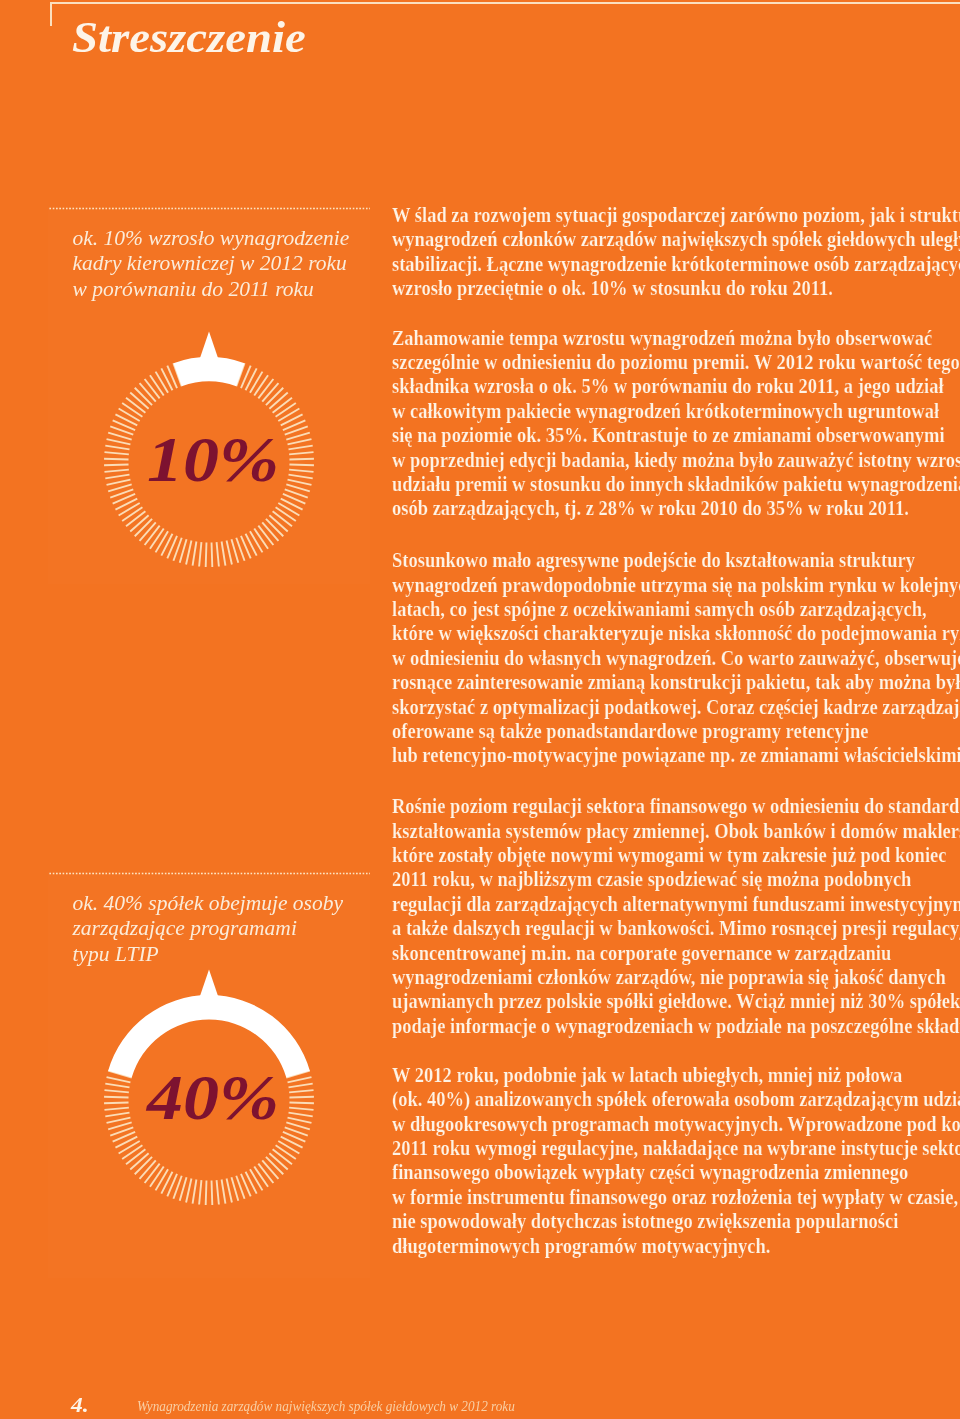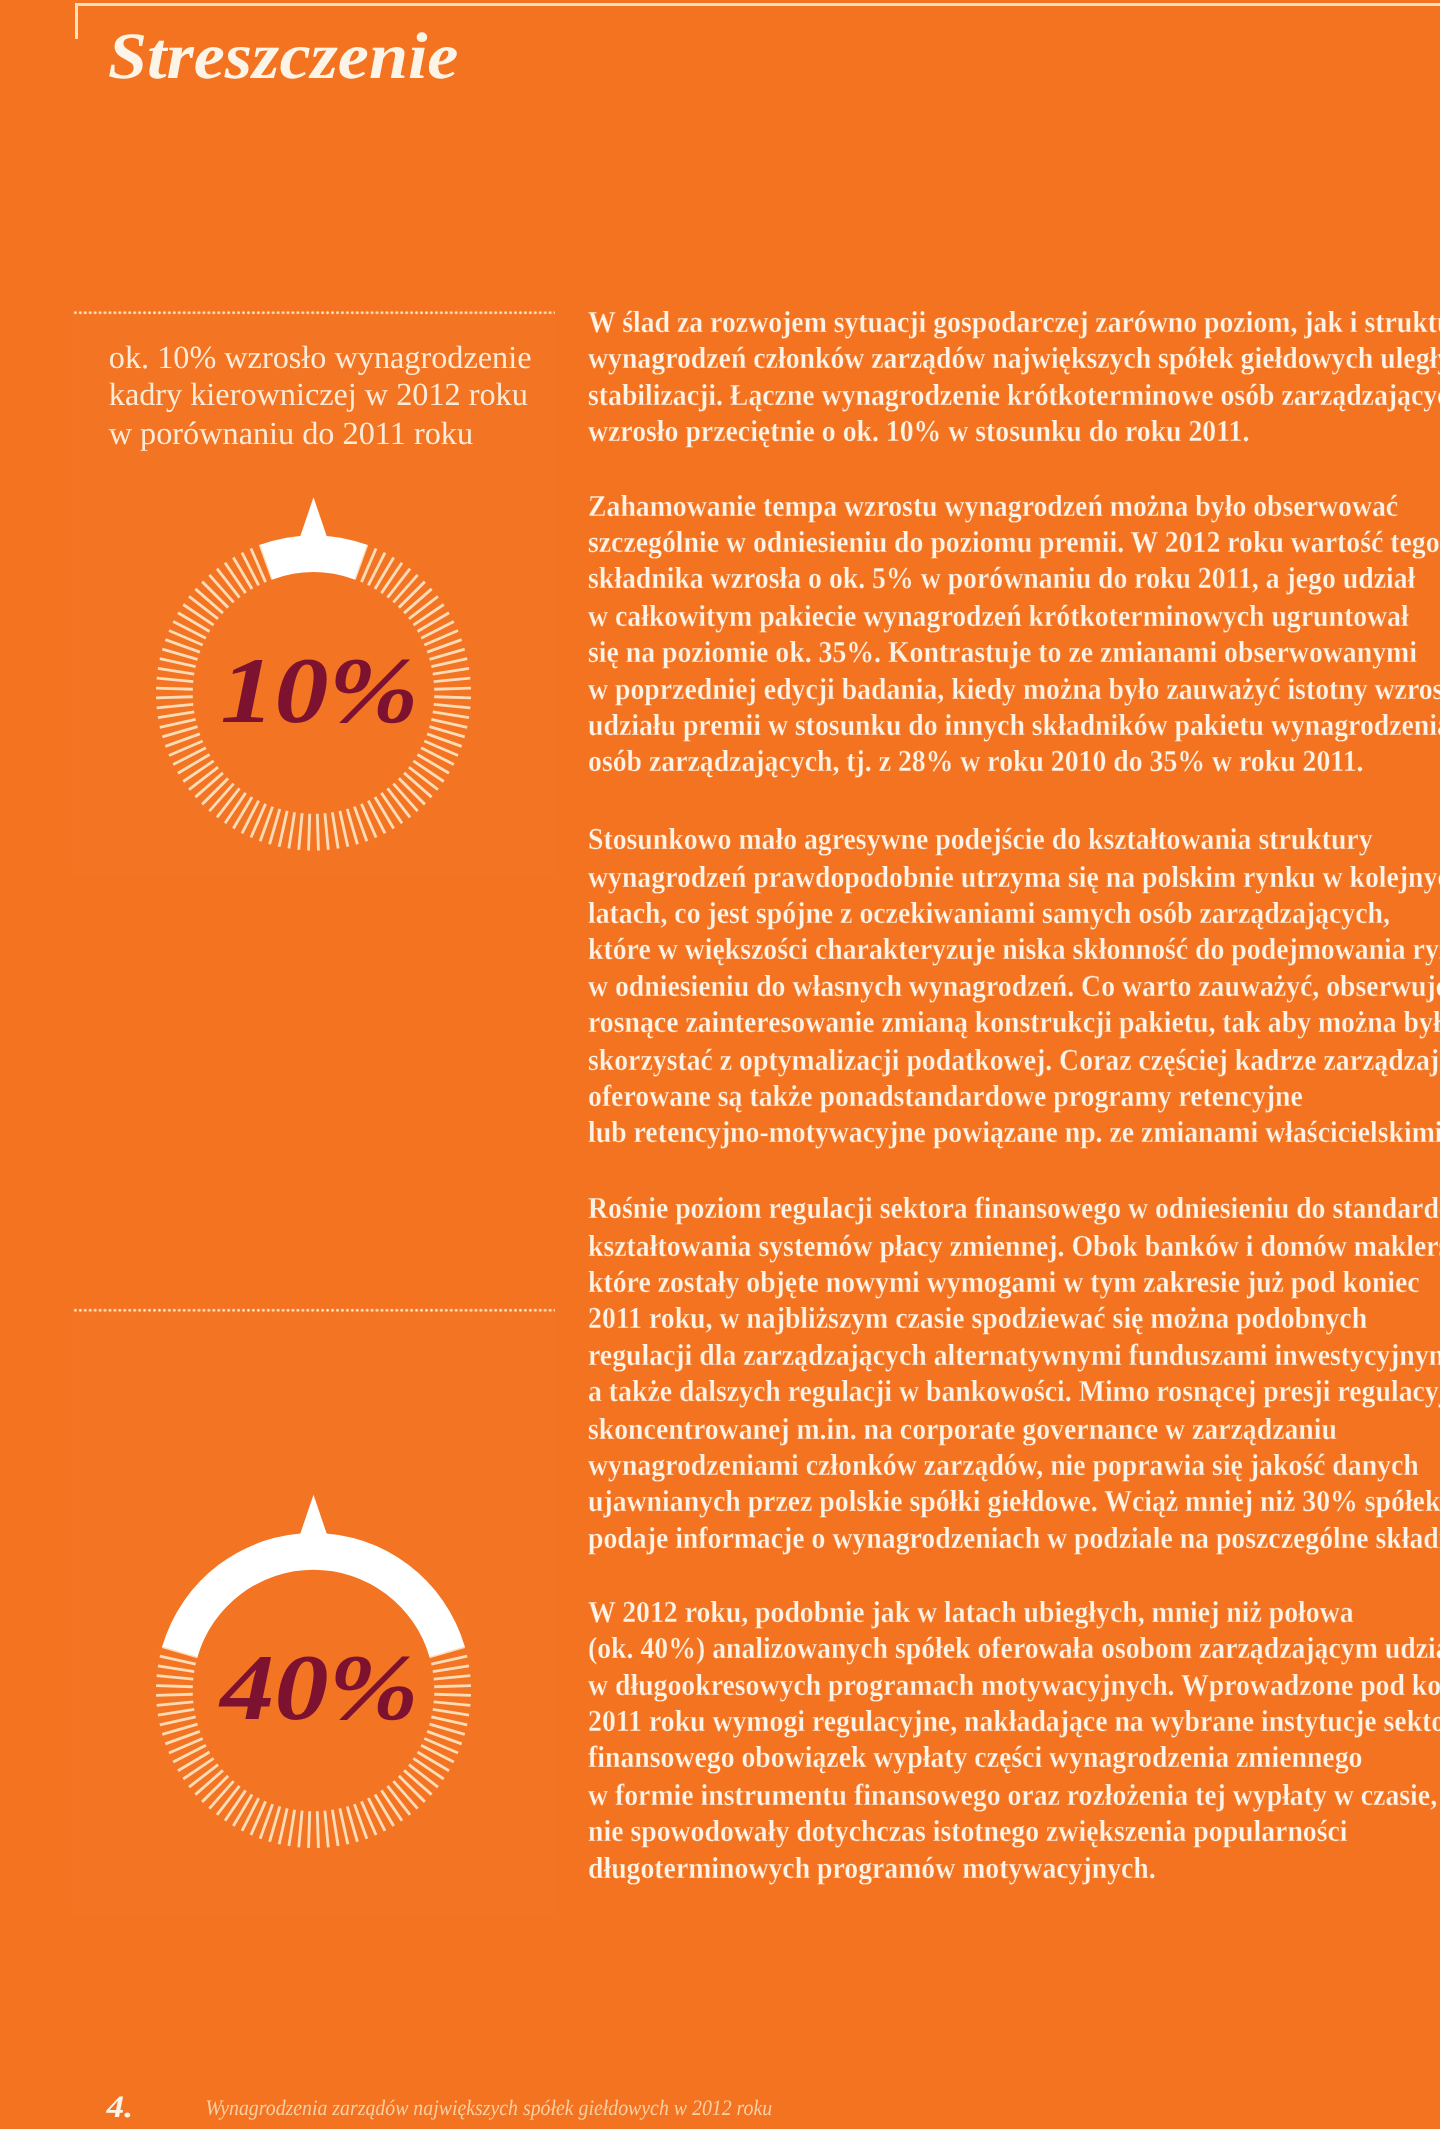--- a/index.html
+++ b/index.html
@@ -17,21 +17,21 @@
               font-size:44px;font-weight:bold;font-style:italic;
               color:#fdf4e8;white-space:nowrap;line-height:1;
               transform:scaleX(1.062);transform-origin:left top;}
 
   
   .panel{position:absolute;left:0;width:322px;background:rgba(255,255,255,0.013);
          pointer-events:none;}
 
   
   .side{position:absolute;left:24.5px;
-        font-size:21.5px;color:#fbecda;
+        font-size:21.5px;font-style:italic;color:#fbecda;
         line-height:25.4px;white-space:nowrap;}
 
   .dotline{position:absolute;left:0px;height:3px;width:322px;
            background-image:radial-gradient(ellipse 1.15px 1.25px at 50% 50%, #fde3c0 0%, #fde3c0 55%, rgba(253,227,192,0) 100%);
            background-size:3.3px 3px;background-repeat:repeat-x;background-position:0.6px 0;}
 
   
   .main{position:absolute;left:344px;color:#fdf3e6;
         font-size:20.3px;line-height:24.4px;font-weight:bold;
         white-space:nowrap;transform:scaleX(0.9125);transform-origin:left top;
@@ -164,22 +164,23 @@
           <line x1="107.53" y1="185.46" x2="108.30" y2="209.95" stroke="#fbdcb6" stroke-width="1.9"></line>
           <path d="M 69.43 6.21 A 105 105 0 0 1 140.57 6.21 L 132.27 29.26 A 80.5 80.5 0 0 0 77.73 29.26 Z" fill="#ffffff"></path>
           <path d="M 105 -25.5 L 114 1 L 96 1 Z" fill="#ffffff"></path>
         </g>
       </svg>
     <div class="val">10%</div>
   </div>
 
   <div class="dotline" style="top:872px"></div>
 
-
-  <div class="gauge" style="left:56.35px;top:1022px;width:210px;height:210px">
+  <div class="side" style="top:891px">ok. 40% spółek obejmuje osoby<br>zarządzające programami<br>typu LTIP</div>
+
+  <div class="gauge" style="left:56.35px;top:995px;width:210px;height:210px">
     <svg viewBox="0 0 210 210" width="210" height="210">
         <g id="g40">
           <line x1="102.47" y1="185.46" x2="101.70" y2="209.95" stroke="#fbdcb6" stroke-width="1.9"></line>
           <line x1="97.42" y1="185.14" x2="95.12" y2="209.53" stroke="#fbdcb6" stroke-width="1.9"></line>
           <line x1="92.41" y1="184.51" x2="88.57" y2="208.71" stroke="#fbdcb6" stroke-width="1.9"></line>
           <line x1="87.44" y1="183.56" x2="82.09" y2="207.47" stroke="#fbdcb6" stroke-width="1.9"></line>
           <line x1="82.54" y1="182.30" x2="75.71" y2="205.83" stroke="#fbdcb6" stroke-width="1.9"></line>
           <line x1="77.73" y1="180.74" x2="69.43" y2="203.79" stroke="#fbdcb6" stroke-width="1.9"></line>
           <line x1="73.03" y1="178.88" x2="63.30" y2="201.36" stroke="#fbdcb6" stroke-width="1.9"></line>
           <line x1="68.45" y1="176.73" x2="57.33" y2="198.56" stroke="#fbdcb6" stroke-width="1.9"></line>

